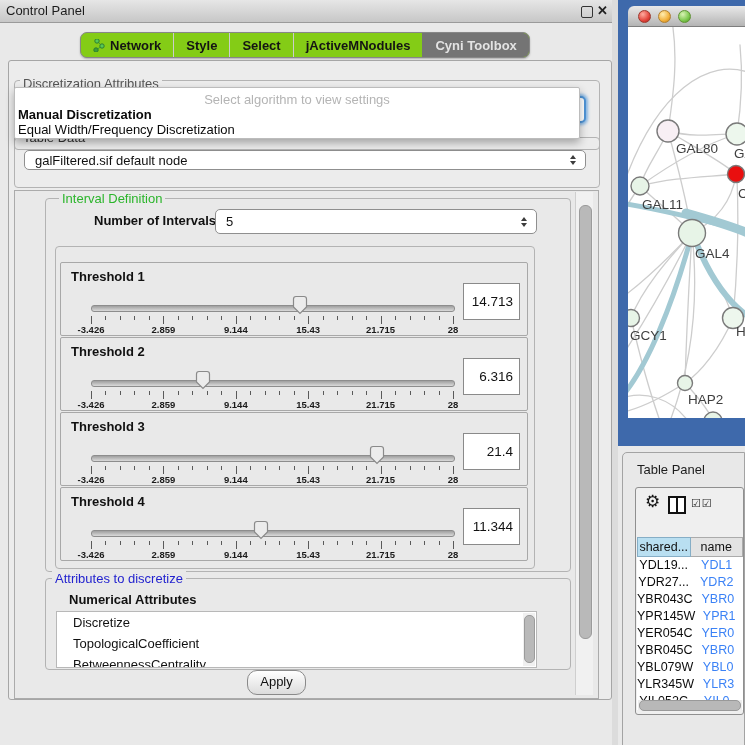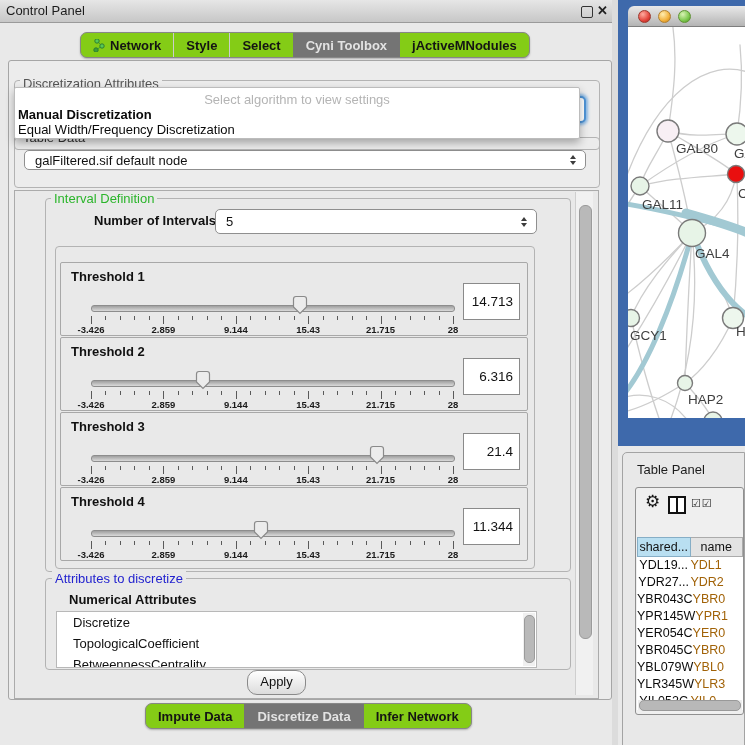--- a/index.html
+++ b/index.html
@@ -101,21 +101,21 @@
   #tpSplit i{position:absolute;left:5.5px;top:0;width:2px;height:14px;background:#111;display:block;}
   #tpChecks{position:absolute;left:68px;top:44px;font-size:11px;color:#222;letter-spacing:1px;}
   #tpClip{position:absolute;left:14px;top:84px;width:106px;height:176px;overflow:hidden;}
   .tph{display:flex;height:20px;}
   .tph .c1{width:71px;background:#b9dff1;border:1px solid #86aec6;box-sizing:border-box;
     font-size:12.5px;text-align:center;line-height:18px;color:#111;}
   .tph .c2{width:70px;background:#e3e3e3;border:1px solid #ababab;border-left:none;box-sizing:border-box;
     font-size:12.5px;text-align:center;line-height:18px;color:#111;}
   .tpr{display:flex;height:17px;background:#ffffff;}
   .tpr .c1{width:71px;font-size:12.5px;text-align:center;line-height:17px;color:#0c0c0c;}
-  .tpr .c2{width:70px;font-size:12.5px;text-align:left;line-height:17px;color:#a16207;}
+  .tpr .c2{width:70px;font-size:12.5px;text-align:center;line-height:17px;color:#3b82f6;}
   #tpHScroll{position:absolute;left:1px;top:163px;width:104px;height:10px;background:#ededed;}
   #tpHScroll i{position:absolute;left:1px;top:0;width:100px;height:9px;background:#b8b8b8;
     border:1px solid #999;border-radius:5px;display:block;}
 </style>
 </head>
 <body>
 
 <div id="root">
 
   <div id="cpTitlebar">
@@ -133,25 +133,25 @@
           <circle cx="3" cy="11" r="2.2" fill="#3a9e3a" stroke="#2f7d2f"></circle>
         </svg>
         <span>Network</span>
       </div>
       <div class="tab">
         <span>Style</span>
       </div>
       <div class="tab">
         <span>Select</span>
       </div>
+      <div class="tab">
+        <span>jActiveMNodules</span>
+      </div>
       <div class="tab sel">
         <span>Cyni Toolbox</span>
-      </div>
-      <div class="tab">
-        <span>jActiveMNodules</span>
       </div>
     </div>
 
   <div id="outerBox"></div>
 
   <div class="group" style="left:14px;top:80px;width:584px;height:68px;"></div>
   <div class="legend" style="left:20px;top:76px;color:#555;">Discretization Attributes</div>
   <div class="combo" id="algoCombo" style="left:22px;top:96px;width:564px;height:27px;">
     <span class="spin">
         <i class="up"></i>
@@ -165,21 +165,21 @@
     <span class="txt">galFiltered.sif default node</span>
     <span class="spin">
         <i class="up"></i>
         <i class="dn"></i>
       </span>
   </div>
 
   <div id="scrollPanel"></div>
 
   <div class="group" style="left:45px;top:198px;width:524px;height:372px;"></div>
-  <div class="legend onscroll green" style="left:51px;top:191px;">Interval Definition</div>
+  <div class="legend onscroll green" style="left:59px;top:191px;">Interval Definition</div>
 
   <div class="boldlab" style="left:75px;top:213px;">Number of Intervals</div>
   <div class="combo" style="left:215px;top:209px;width:322px;height:25px;">
     <span class="txt">5</span>
     <span class="spin">
         <i class="up"></i>
         <i class="dn"></i>
       </span>
   </div>
 
@@ -359,31 +359,20 @@
   <div class="attrItem">Discretize</div>
       <div class="attrItem">TopologicalCoefficient</div>
       <div class="attrItem">BetweennessCentrality</div>
       <div class="lsTrack">
         <div class="lsThumb"></div>
       </div>
     </div>
 
   <div id="applyBtn">Apply</div>
 
-  <div class="tabbar" id="bottomTabs" style="left:145px;top:703px;">
-      <div class="tab">
-        <span>Impute Data</span>
-      </div>
-      <div class="tab sel">
-        <span>Discretize Data</span>
-      </div>
-      <div class="tab">
-        <span>Infer Network</span>
-      </div>
-    </div>
 
   <div id="algoPopup">
     <div id="popPrompt">Select algorithm to view settings</div>
     <div id="popOpts">
         <div class="popt sel" style="top: 19px;">Manual Discretization</div>
         <div class="popt" style="top: 33.5px;">Equal Width/Frequency Discretization</div>
       </div>
   </div>
 
   <div id="gapStrip"></div>

